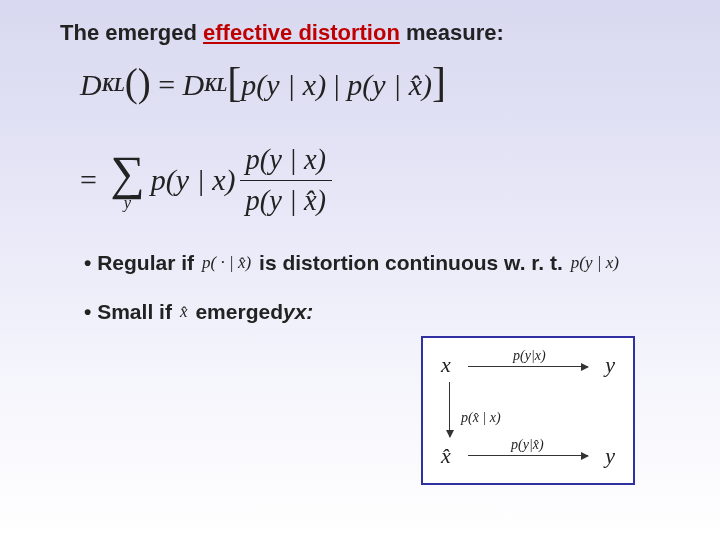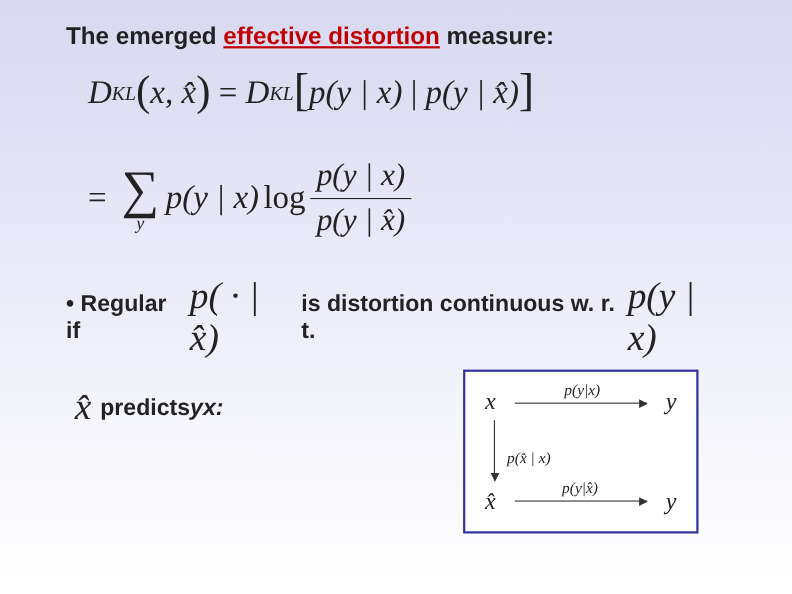--- a/index.html
+++ b/index.html
@@ -35,21 +35,21 @@
     display: flex;
     align-items: center;
     flex-wrap: nowrap;
   }
   .eq-row2 {
     display: flex;
     align-items: center;
     margin-top: 25px;
   }
   .up { font-style: normal; }
-  .sub { font-size: 0.6em; vertical-align: sub; font-style: italic; }
+  .sub { font-size: 0.6em; vertical-align: sub; font-style: italic; font-weight: bold; }
   .big-paren { font-size: 1.3em; font-style: normal; position: relative; top: -2px; }
   .big-bracket { font-size: 1.4em; font-style: normal; position: relative; top: -3px; }
   .frac {
     display: inline-flex;
     flex-direction: column;
     align-items: center;
     vertical-align: middle;
     margin: 0 4px;
     font-size: 0.95em;
   }
@@ -65,26 +65,27 @@
   }
   .sigma-sym { font-size: 1.6em; font-style: normal; line-height: 0.8; }
   .sigma-sub { font-size: 0.55em; font-style: italic; margin-top: -2px; }
   .bullet-line {
     font-size: 21px;
     font-weight: bold;
     display: flex;
     align-items: center;
     margin-top: 30px;
     flex-wrap: nowrap;
+    margin-left: 24px;
   }
   .bullet-line .math {
     font-family: "Times New Roman", Times, serif;
     font-weight: normal;
     font-style: italic;
-    font-size: 34px;
+    font-size: 17px;
     margin: 0 8px;
   }
   .ital { font-style: italic; }
   .diagram-box {
     position: absolute;
     right: 85px;
     bottom: 55px;
     width: 210px;
     height: 145px;
     border: 2px solid #3030a0;
@@ -134,56 +135,55 @@
 <div class="slide">
   <div class="title-line">
     <span>The emerged </span><span class="under">effective distortion</span><span> measure:</span>
   </div>
 
   <div class="eq-block">
     <div class="eq-row1">
       <span>D</span>
         <span class="sub">KL</span>
       <span class="big-paren">(</span>
-        <span>x, x̂</span>
         <span class="big-paren">)</span>
       <span class="up">&nbsp;=&nbsp;</span>
       <span>D</span>
         <span class="sub">KL</span>
       <span class="big-bracket">[</span>
         <span>p(y | x)</span>
         <span class="up">&nbsp;|&nbsp;</span>
         <span>p(y | x̂)</span>
         <span class="big-bracket">]</span>
     </div>
     <div class="eq-row2">
       <span class="up">=&nbsp;</span>
       <span class="sigma-box">
         <span class="sigma-sym">∑</span>
         <span class="sigma-sub">y</span>
       </span>
       <span>p(y | x)</span>
-      <span class="up" style="margin-left:4px">log</span>
       <span class="frac">
         <span class="num">p(y | x)</span>
         <span class="den">p(y | x̂)</span>
       </span>
     </div>
   </div>
 
   <div class="bullet-line">
     <span>• Regular if </span>
     <span class="math">p( · | x̂)</span>
     <span> is distortion continuous w. r. t. </span>
     <span class="math">p(y | x)</span>
   </div>
 
   <div class="bullet-line" style="margin-top:25px">
+    <span>• Small if </span>
     <span class="math">x̂</span>
-    <span> predicts </span>
+    <span> emerged </span>
     <span class="ital">y</span>
     <span class="ital">x:</span>
   </div>
 </div>
 
 <div class="diagram-box">
   <span class="dg-item" style="left:18px; top:14px">x</span>
   <span class="dg-item" style="right:18px; top:14px">y</span>
   <span class="dg-item" style="left:18px; bottom:14px">x̂</span>
   <span class="dg-item" style="right:18px; bottom:14px">y</span>

